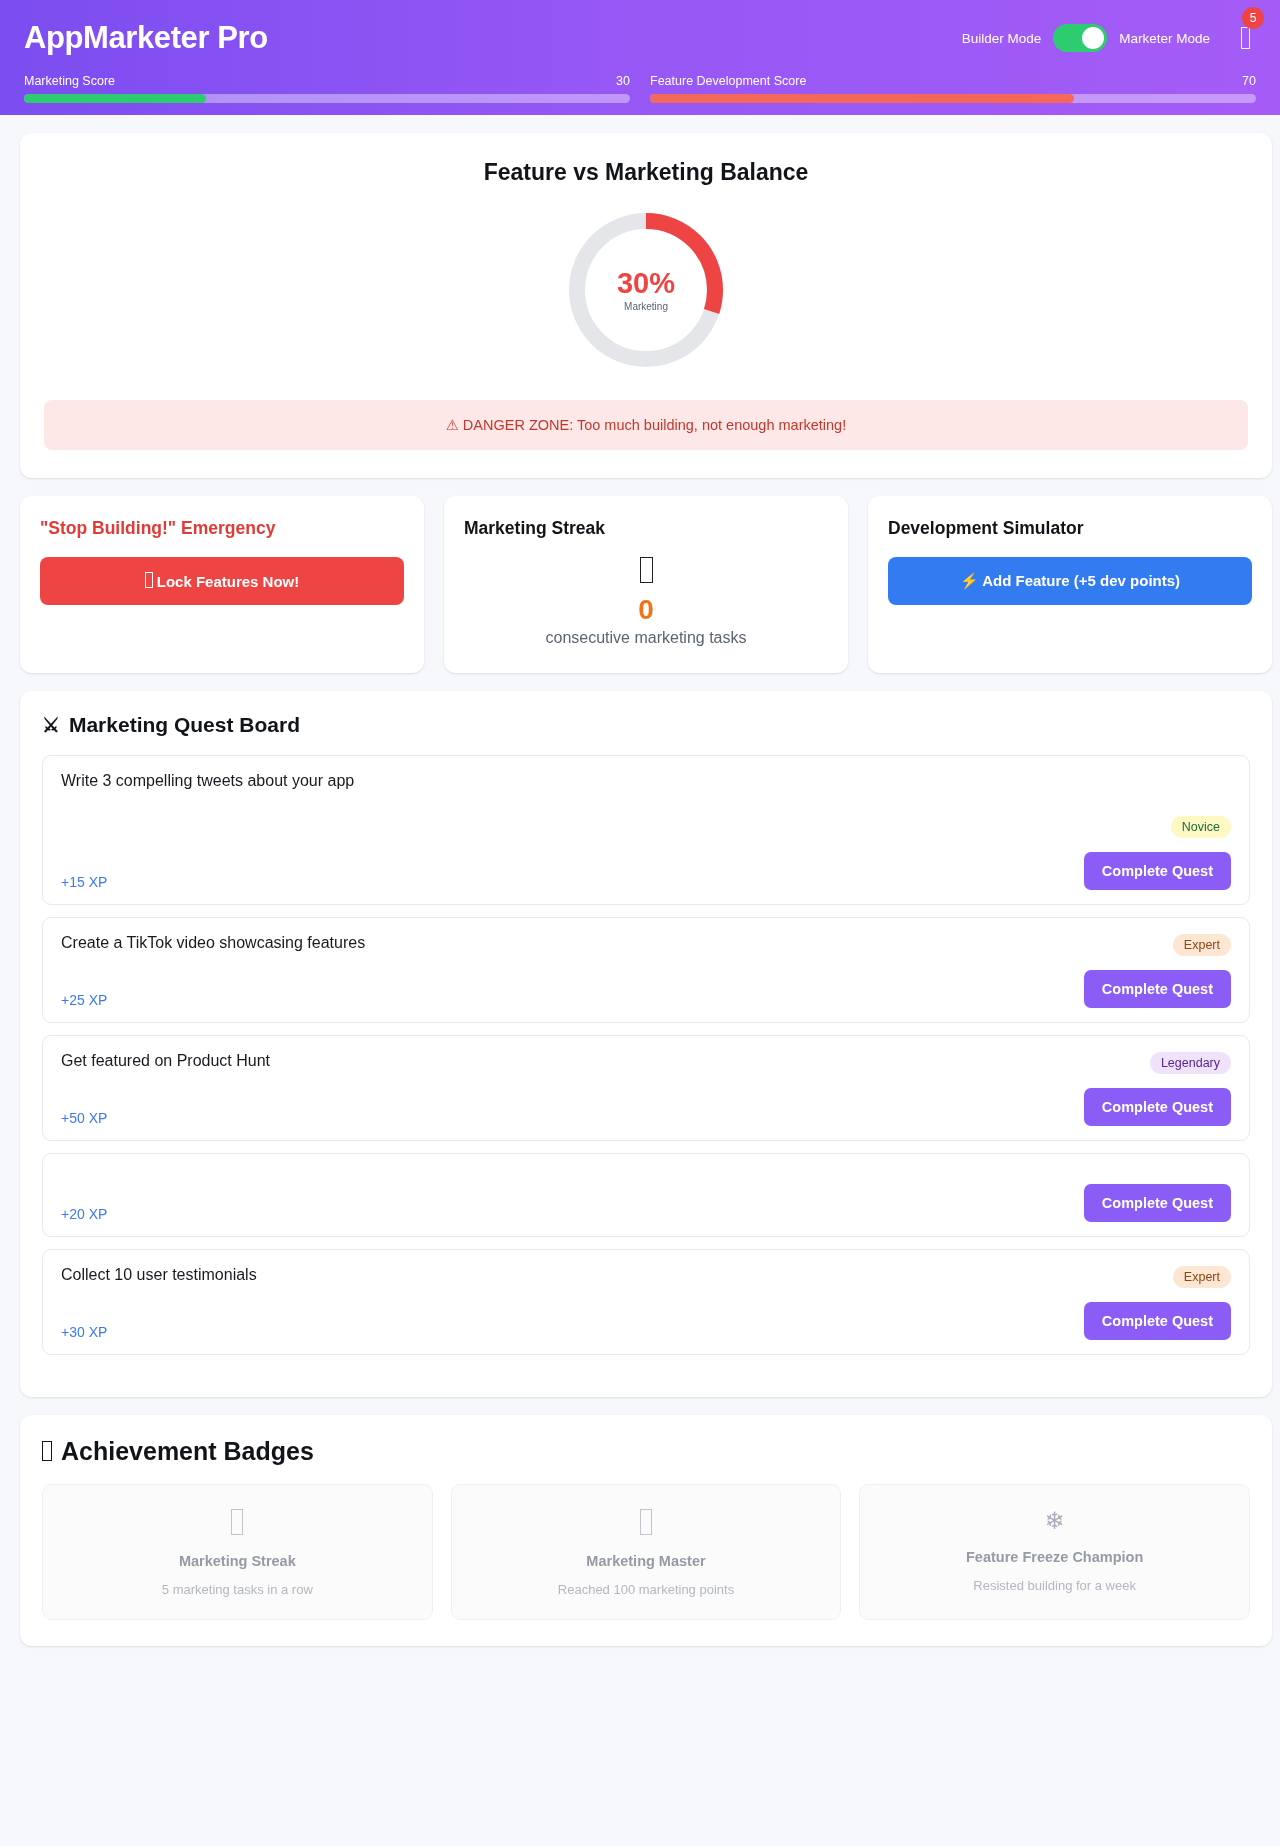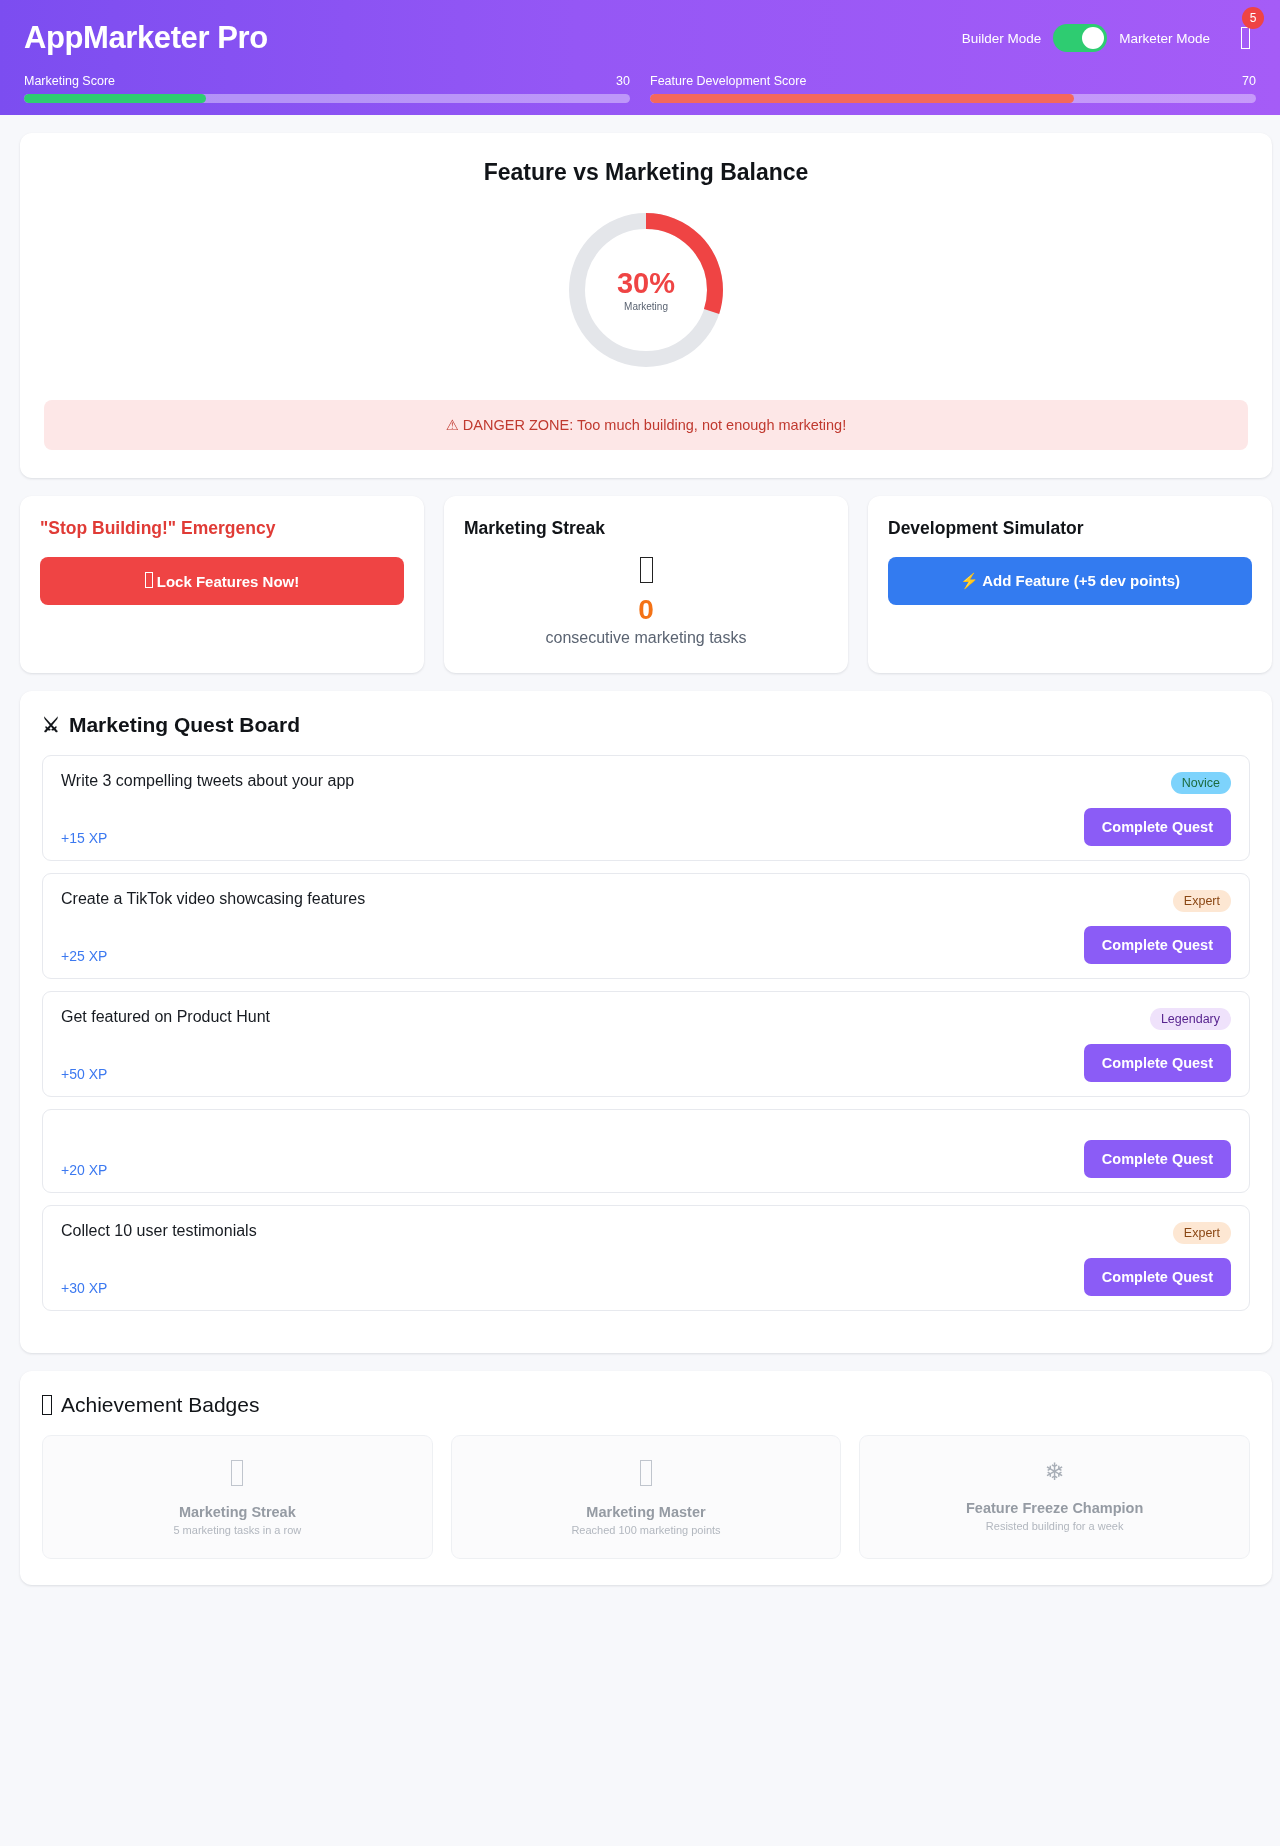--- a/index.html
+++ b/index.html
@@ -223,21 +223,21 @@
     gap: 14px;
   }
   .quest-title { font-size: 16px; color: #171b21; }
   .pill {
     font-size: 12.5px;
     padding: 4px 11px;
     border-radius: 999px;
     white-space: nowrap;
     flex: none;
   }
-  .pill.novice       { background: #7dd3fc; color: #1d6b3e; }
+  .pill.novice       { background: #fef9c3; color: #1d6b3e; margin-top: 44px; }
   .pill.expert       { background: #fde7d3; color: #8a4714; }
   .pill.legendary    { background: #efe2fb; color: #58248f; }
   .pill.intermediate { background: #fdf2c4; color: #7a5c10; }
   .quest-bottom {
     display: flex;
     justify-content: space-between;
     align-items: flex-end;
     margin-top: 14px;
   }
   .xp { font-size: 14px; color: #3c79f0; }
@@ -249,22 +249,22 @@
     padding: 11px 18px;
     font-size: 14.5px;
     font-weight: bold;
     cursor: pointer;
     font-family: "Liberation Sans", sans-serif;
   }
 
   
   .achv { padding: 22px 22px 26px 22px; }
   .achv h2 {
-    font-size: 21px;
-    font-weight: normal;
+    font-size: 25px;
+    font-weight: bold;
     color: #111418;
     margin-bottom: 18px;
     display: flex;
     align-items: center;
     gap: 9px;
   }
   .achv-grid { display: grid; grid-template-columns: 1fr 1fr 1fr; gap: 18px; }
   .achv-card {
     border: 1px solid #eceef2;
     background: #fbfbfc;
@@ -280,21 +280,21 @@
     display: inline-block;
     margin-bottom: 14px;
     min-height: 26px;
   }
   .achv-icon.tofu {
     width: 12px;
     height: 24px;
     border: 1px solid #b6bcc5;
   }
   .achv-name { font-size: 14.5px; font-weight: bold; color: #838a94; }
-  .achv-desc { font-size: 11px; color: #a5abb4; margin-top: 4px; }
+  .achv-desc { font-size: 13px; color: #a5abb4; margin-top: 13px; }
   .sword-icon { font-size: 20px; color: #111418; line-height: 1; }
   .trophy-tofu {
     display: inline-block;
     width: 10px;
     height: 20px;
     border: 1px solid #111418;
   }
   .lock-tofu {
     display: inline-block;
     width: 8px;

